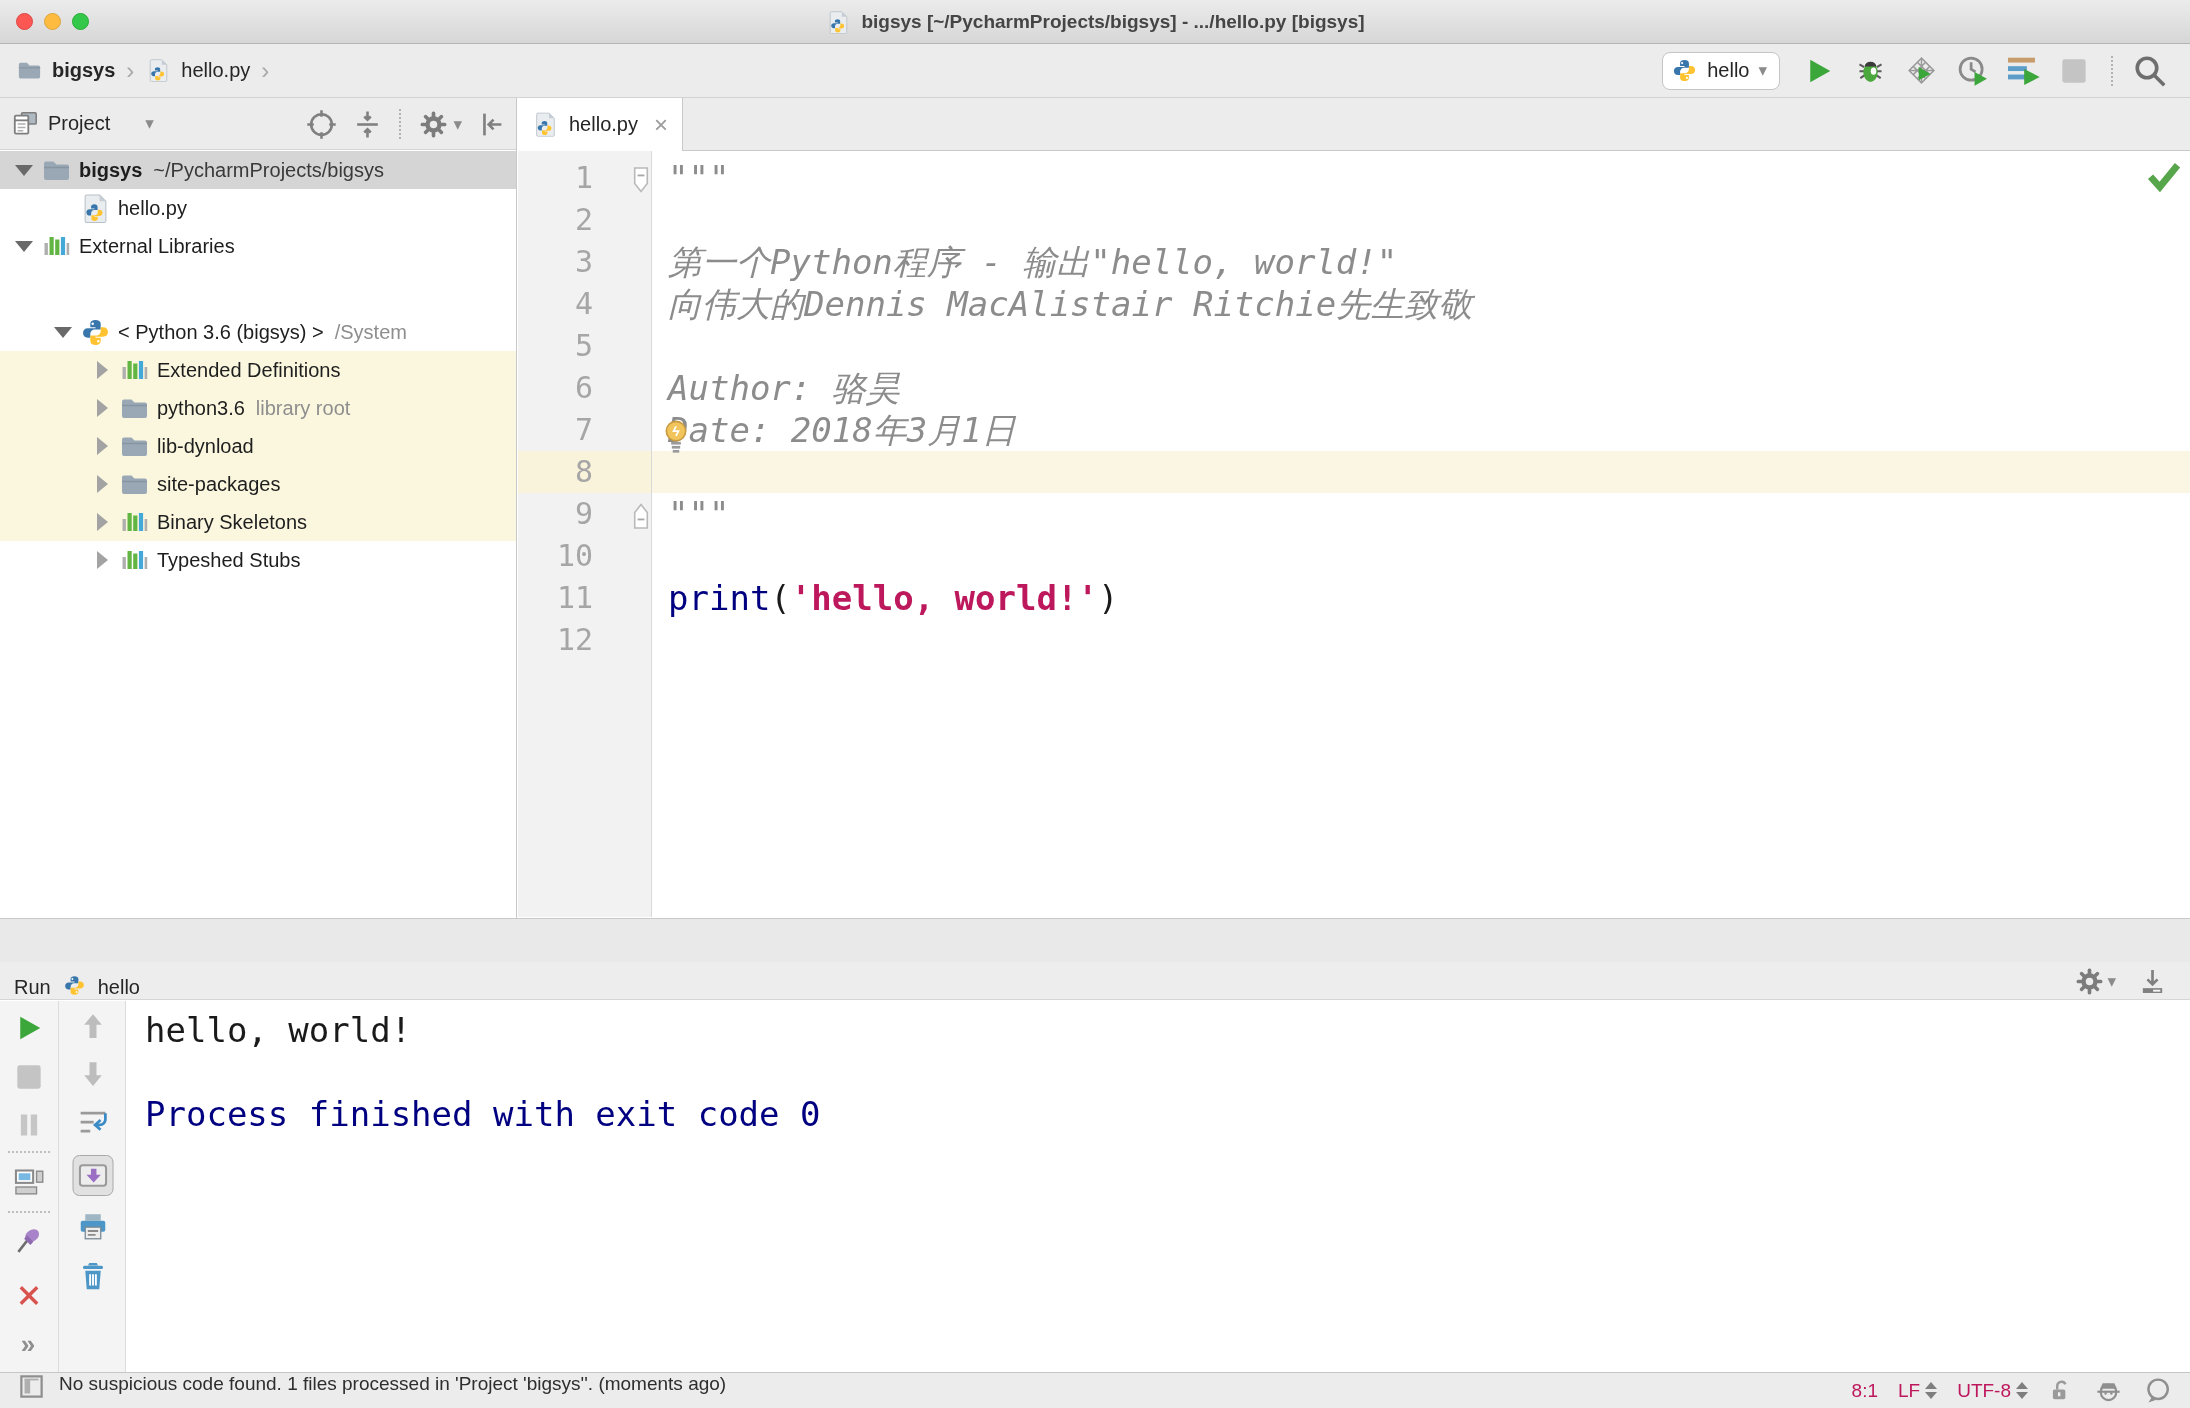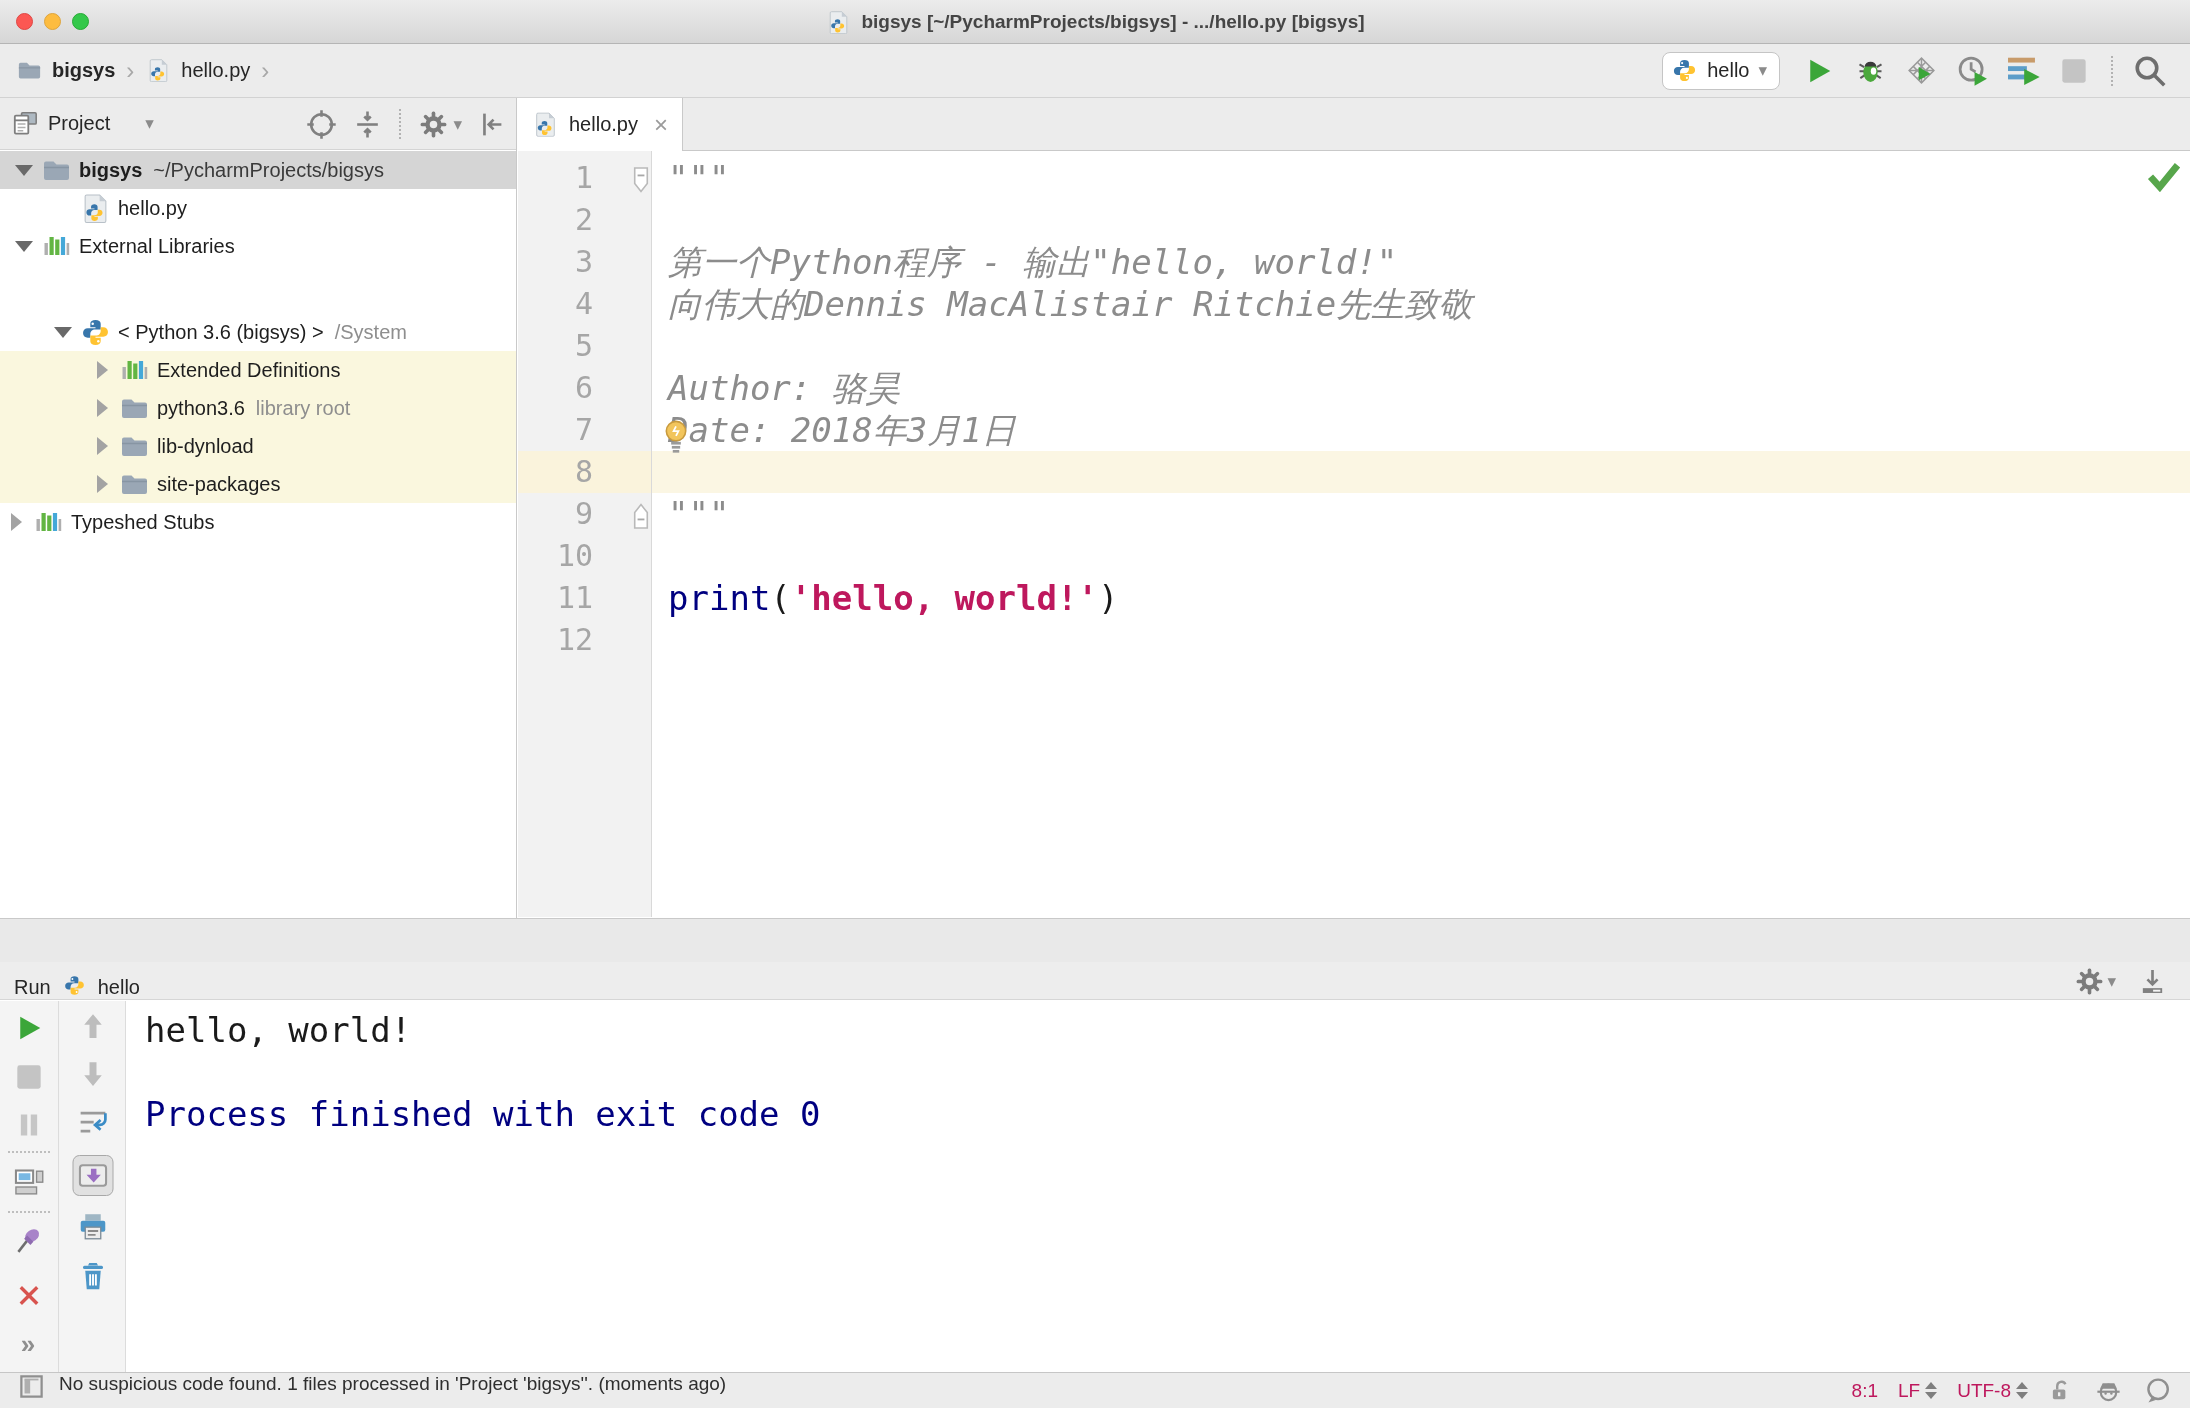--- a/index.html
+++ b/index.html
@@ -340,21 +340,34 @@
       <div class="tree-row highlighted" style="padding-left: 86px;">
         <span class="tree-arrow col"></span>
         <span class="tree-icon">
           <svg width="27" height="23" viewBox="0 0 27 23">
             <path d="M1 4.5A2 2 0 0 1 3 2.5h7.5l3 3H24a2 2 0 0 1 2 2V19a2 2 0 0 1-2 2H3a2 2 0 0 1-2-2z" fill="#9AA7B5"></path>
             <path d="M1 8.5h25" stroke="#8795A3" stroke-width="1.5"></path>
           </svg>
         </span>
         <span>site-packages</span>
       </div>
-      <div class="tree-row" style="">
+      <div class="tree-row highlighted" style="padding-left: 86px;">
+        <span class="tree-arrow col"></span>
+        <span class="tree-icon">
+          <svg width="27" height="25" viewBox="0 0 27 25">
+            <rect x="1.5" y="9" width="3.4" height="12" fill="#AFAFAF"></rect>
+            <rect x="6.5" y="3" width="4.2" height="18" fill="#62B543"></rect>
+            <rect x="12.2" y="5.5" width="4.2" height="15.5" fill="#62B543"></rect>
+            <rect x="17.9" y="3" width="4.2" height="18" fill="#44A8D8"></rect>
+            <rect x="23.6" y="9" width="2.6" height="12" fill="#AFAFAF"></rect>
+          </svg>
+        </span>
+        <span>Binary Skeletons</span>
+      </div>
+      <div class="tree-row" style="padding-left: 86px;">
         <span class="tree-arrow col"></span>
         <span class="tree-icon">
           <svg width="27" height="25" viewBox="0 0 27 25">
             <rect x="1.5" y="9" width="3.4" height="12" fill="#AFAFAF"></rect>
             <rect x="6.5" y="3" width="4.2" height="18" fill="#62B543"></rect>
             <rect x="12.2" y="5.5" width="4.2" height="15.5" fill="#62B543"></rect>
             <rect x="17.9" y="3" width="4.2" height="18" fill="#44A8D8"></rect>
             <rect x="23.6" y="9" width="2.6" height="12" fill="#AFAFAF"></rect>
           </svg>
         </span>

